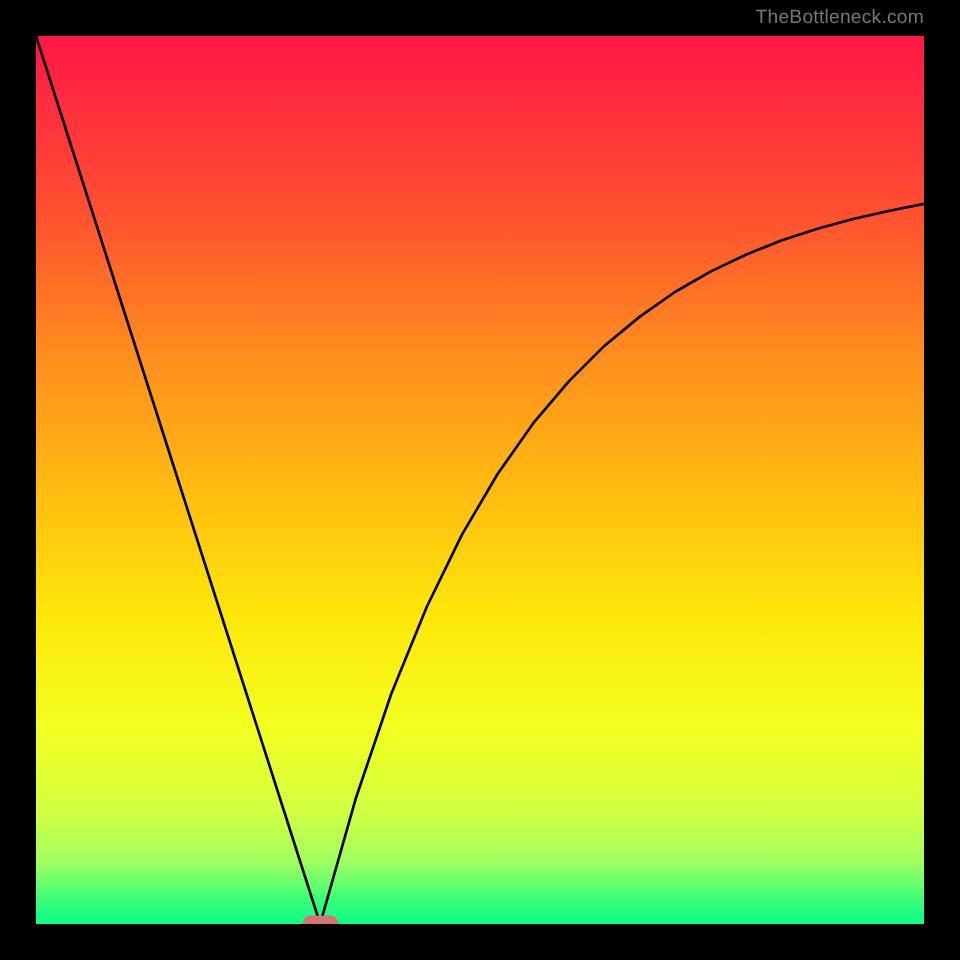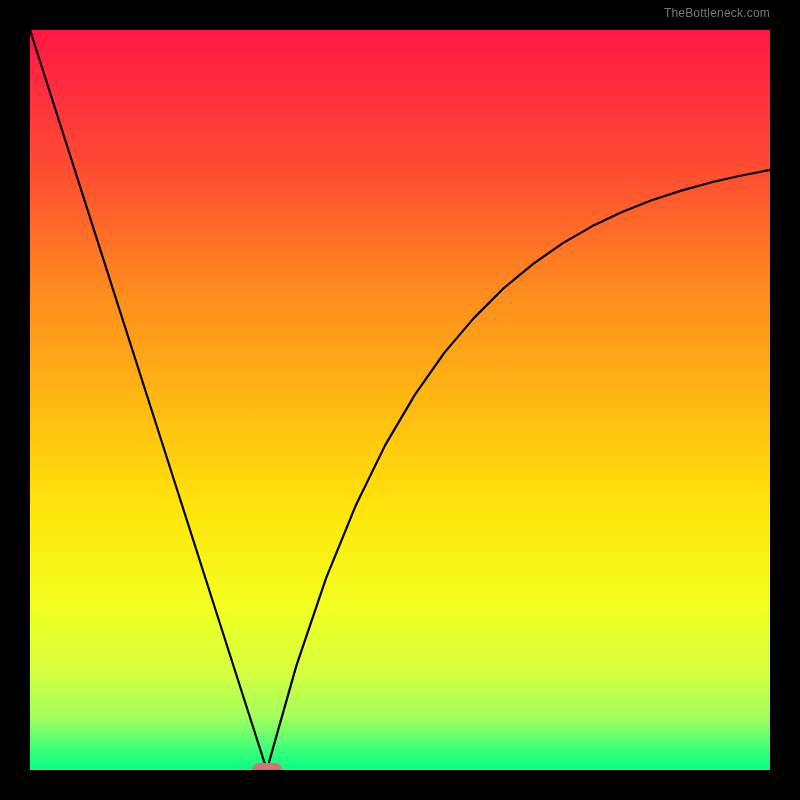--- a/index.html
+++ b/index.html
@@ -29,21 +29,21 @@
   }
   .gradient-bg {
     position: absolute;
     inset: 0;
   }
   .watermark {
     position: absolute;
     top: 6px;
     right: 30px;
     color: #777;
-    font-size: 12px;
+    font-size: 16px;
     font-weight: 500;
     letter-spacing: 0.2px;
   }
   .curve-svg {
     position: absolute;
     inset: 0;
   }
   .marker {
     position: absolute;
     width: 30px;

